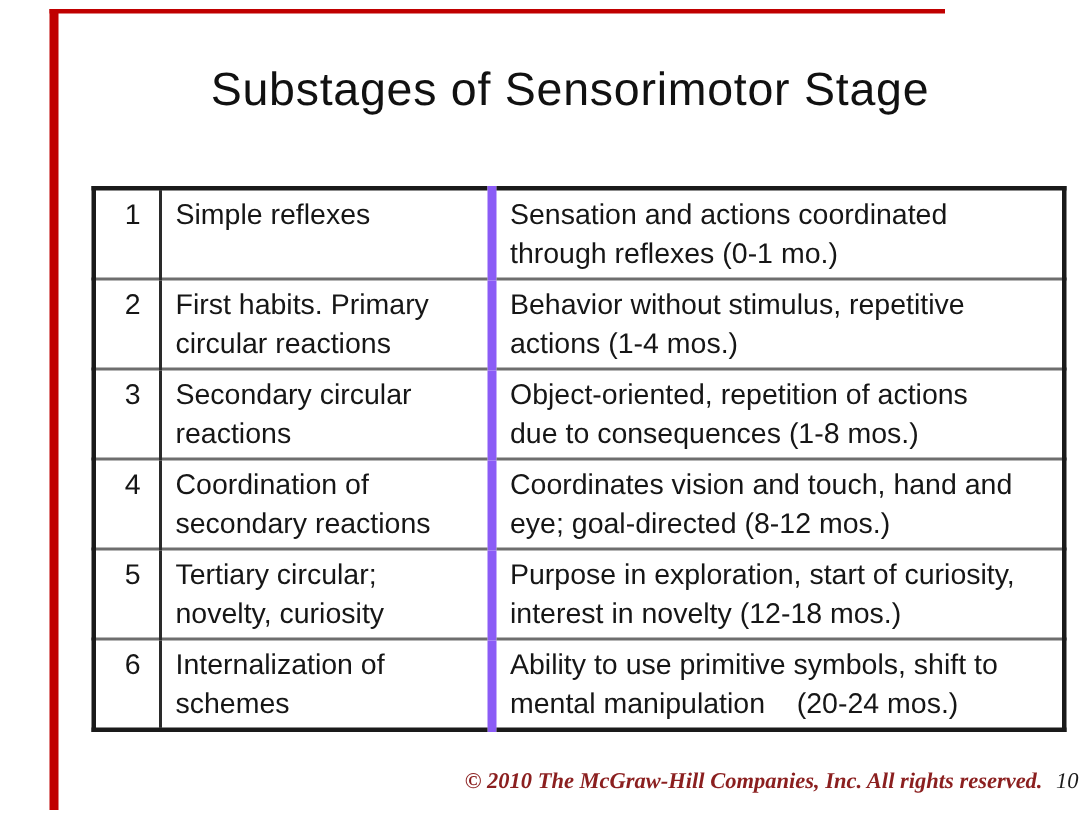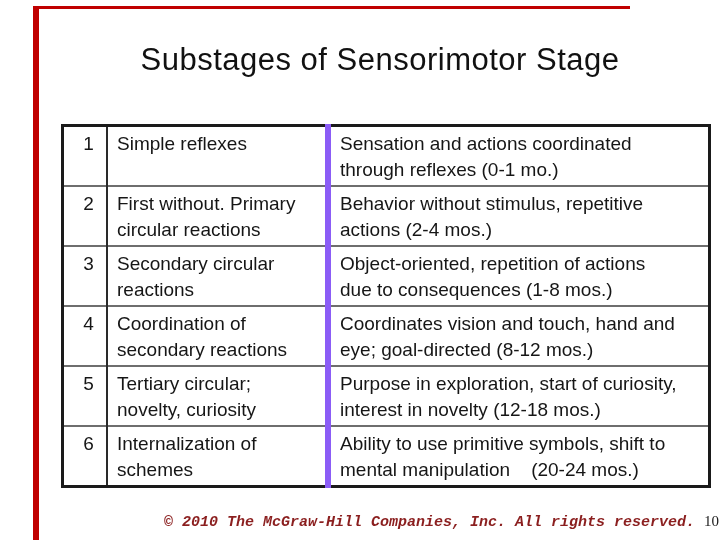--- a/index.html
+++ b/index.html
@@ -63,55 +63,56 @@
   td.c-desc { width: 366px; }
   .slide-footer {
     position: absolute;
     top: 513px; right: 9px;
     display: flex;
     align-items: baseline;
     gap: 9px;
     white-space: nowrap;
   }
   .copyright {
-    font-family: Liberation Mono, monospace;
+    font-family: Liberation Serif, serif;
     font-style: italic;
     font-weight: 700;
     font-size: 15px;
     color: var(--copyright-color, #8b1f1f);
   }
   .page-number {
     font-family: "Liberation Serif", serif;
     font-size: 15px;
     font-weight: 400;
     color: #1c1c1c;
+    font-style: italic;
   }
 </style>
 </head>
 <body>
 
 <div class="accent-top"></div>
 <div class="accent-left"></div>
 
 <div class="slide-title">Substages of Sensorimotor Stage</div>
 
 <table class="substages">
   <tbody>
       <tr>
         <td class="c-num">1</td>
         <td class="c-sub">Simple reflexes</td>
         <td class="c-desc">Sensation and actions coordinated
 through reflexes (0-1 mo.)</td>
       </tr>
       <tr>
         <td class="c-num">2</td>
-        <td class="c-sub">First without. Primary
+        <td class="c-sub">First habits. Primary
 circular reactions</td>
         <td class="c-desc">Behavior without stimulus, repetitive
-actions (2-4 mos.)</td>
+actions (1-4 mos.)</td>
       </tr>
       <tr>
         <td class="c-num">3</td>
         <td class="c-sub">Secondary circular
 reactions</td>
         <td class="c-desc">Object-oriented, repetition of actions
 due to consequences (1-8 mos.)</td>
       </tr>
       <tr>
         <td class="c-num">4</td>

